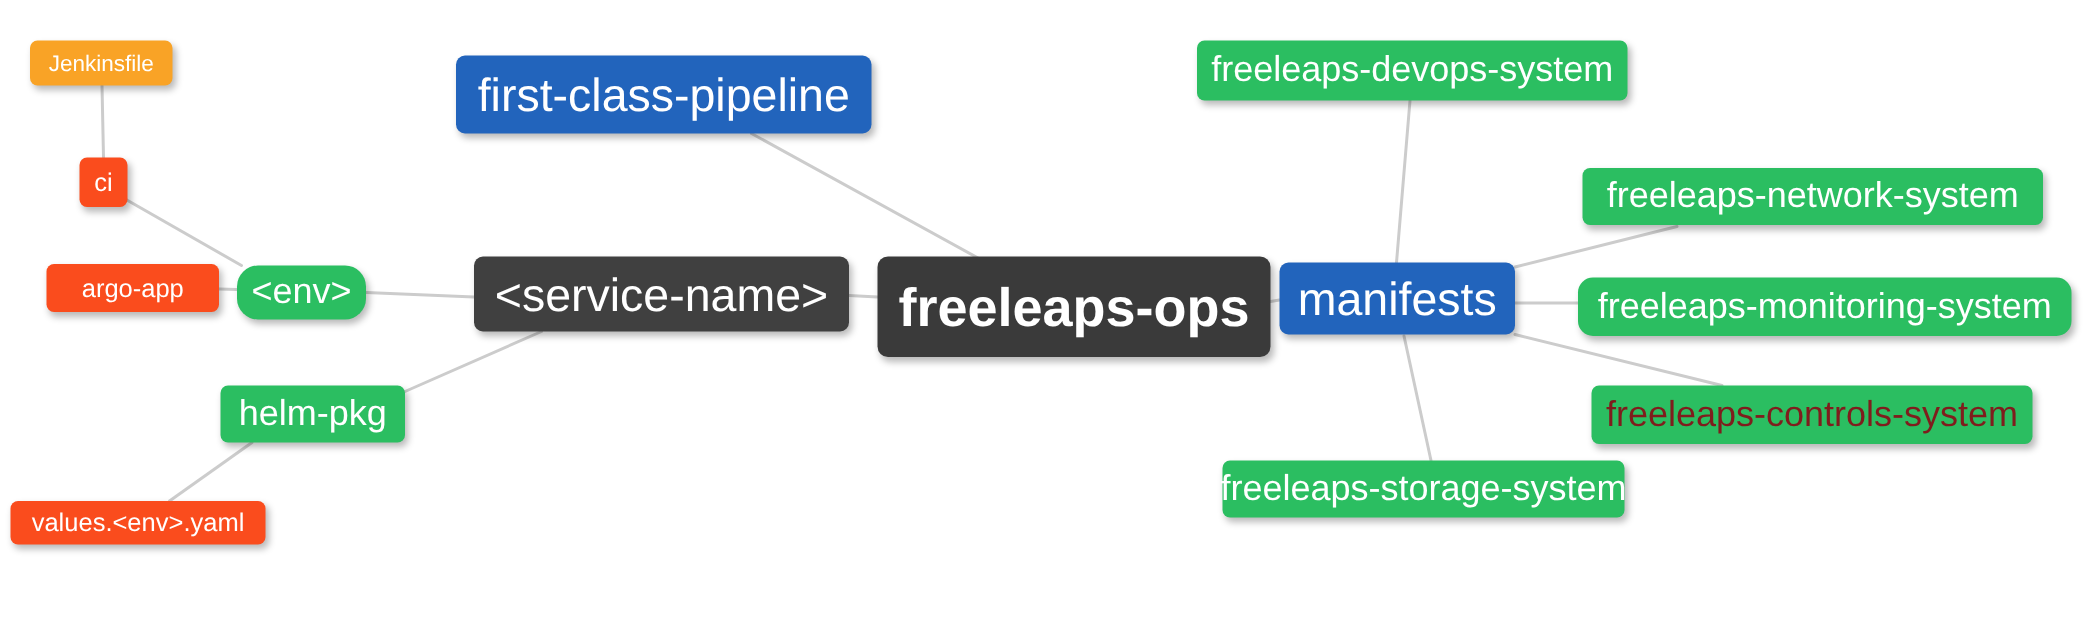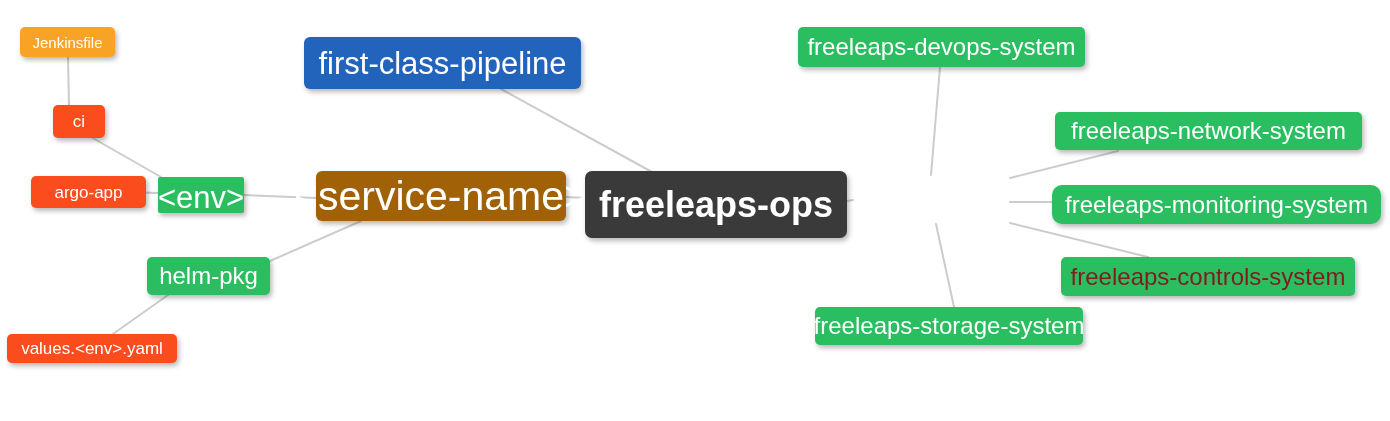--- a/index.html
+++ b/index.html
@@ -58,43 +58,46 @@
       <line x1="931" y1="175" x2="940" y2="67" stroke="#cccccc" stroke-width="2" stroke-linecap="round"></line>
       <line x1="1010" y1="178" x2="1118" y2="151" stroke="#cccccc" stroke-width="2" stroke-linecap="round"></line>
       <line x1="1010" y1="202" x2="1052" y2="202" stroke="#cccccc" stroke-width="2" stroke-linecap="round"></line>
       <line x1="1010" y1="223" x2="1148" y2="257" stroke="#cccccc" stroke-width="2" stroke-linecap="round"></line>
       <line x1="936" y1="224" x2="954" y2="307" stroke="#cccccc" stroke-width="2" stroke-linecap="round"></line>
     </svg>
 
   <div class="node" style="left: 20px; top: 27px; width: 95px; height: 30px; background: rgb(249, 163, 38); font-size: 15px; border-radius: 5px; color: rgb(255, 255, 255); justify-content: center;">
       <span class="node-label">Jenkinsfile</span>
     </div>
-  <div class="node" style="left: 53px; top: 105px; width: 52px; height: 33px; background: rgb(250, 76, 29); font-size: 17px; border-radius: 5px; color: rgb(255, 255, 255); align-items: center;">
+  <div class="node" style="left: 53px; top: 105px; width: 32px; height: 33px; background: rgb(250, 76, 29); font-size: 17px; border-radius: 5px; color: rgb(255, 255, 255); align-items: center;">
       <span class="node-label">ci</span>
     </div>
   <div class="node" style="left: 31px; top: 176px; width: 115px; height: 32px; background: rgb(250, 76, 29); font-size: 17px; border-radius: 5px; color: rgb(255, 255, 255);">
       <span class="node-label">argo-app</span>
     </div>
-  <div class="node" style="left: 158px; top: 177px; width: 86px; height: 36px; background: rgb(43, 190, 97); font-size: 31px; border-radius: 2px; color: rgb(255, 255, 255); align-items: flex-end;">
+  <div class="node" style="left: 158px; top: 177px; width: 86px; height: 36px; background: rgb(43, 190, 97); font-size: 24px; border-radius: 14px; color: rgb(255, 255, 255);">
       <span class="node-label">&lt;env&gt;</span>
     </div>
   <div class="node" style="left: 147px; top: 257px; width: 123px; height: 38px; background: rgb(43, 190, 97); font-size: 24px; border-radius: 5px; color: rgb(255, 255, 255);">
       <span class="node-label">helm-pkg</span>
     </div>
   <div class="node" style="left: 7px; top: 334px; width: 170px; height: 29px; background: rgb(250, 76, 29); font-size: 17px; border-radius: 5px; color: rgb(255, 255, 255);">
       <span class="node-label">values.&lt;env&gt;.yaml</span>
     </div>
   <div class="node" style="left: 304px; top: 37px; width: 277px; height: 52px; background: rgb(34, 100, 188); font-size: 31px; border-radius: 6px; color: rgb(255, 255, 255);">
       <span class="node-label">first-class-pipeline</span>
     </div>
-  <div class="node" style="left: 316px; top: 171px; width: 250px; height: 50px; background: #a16207; font-size: 41px; border-radius: 6px; color: rgb(255, 255, 255);">
+  <div class="node" style="left: 316px; top: 171px; width: 250px; height: 50px; background: #404040; font-size: 31px; border-radius: 6px; color: rgb(255, 255, 255);">
       <span class="node-label">&lt;service-name&gt;</span>
     </div>
   <div class="node" style="left: 585px; top: 171px; width: 262px; height: 67px; background: rgb(58, 58, 58); font-size: 36px; border-radius: 7px; color: rgb(255, 255, 255); font-weight: bold;">
       <span class="node-label">freeleaps-ops</span>
+    </div>
+  <div class="node" style="left: 853px; top: 175px; width: 157px; height: 48px; background: rgb(34, 100, 188); font-size: 31px; border-radius: 6px; color: rgb(255, 255, 255);">
+      <span class="node-label">manifests</span>
     </div>
   <div class="node" style="left: 798px; top: 27px; width: 287px; height: 40px; background: rgb(43, 190, 97); font-size: 24px; border-radius: 5px; color: rgb(255, 255, 255);">
       <span class="node-label">freeleaps-devops-system</span>
     </div>
   <div class="node" style="left: 1055px; top: 112px; width: 307px; height: 38px; background: rgb(43, 190, 97); font-size: 24px; border-radius: 5px; color: rgb(255, 255, 255);">
       <span class="node-label">freeleaps-network-system</span>
     </div>
   <div class="node" style="left: 1052px; top: 185px; width: 329px; height: 39px; background: rgb(43, 190, 97); font-size: 24px; border-radius: 10px; color: rgb(255, 255, 255);">
       <span class="node-label">freeleaps-monitoring-system</span>
     </div>

